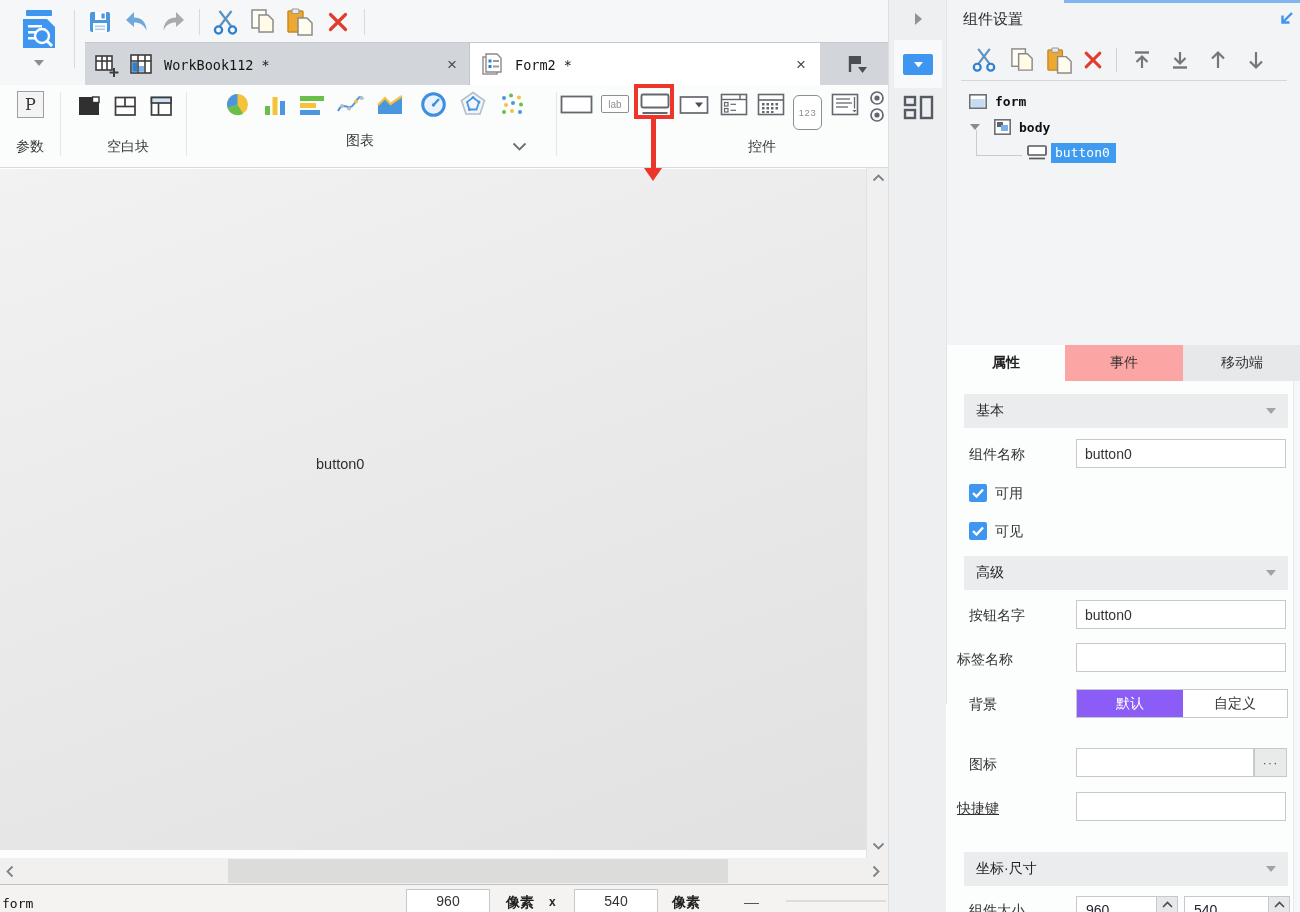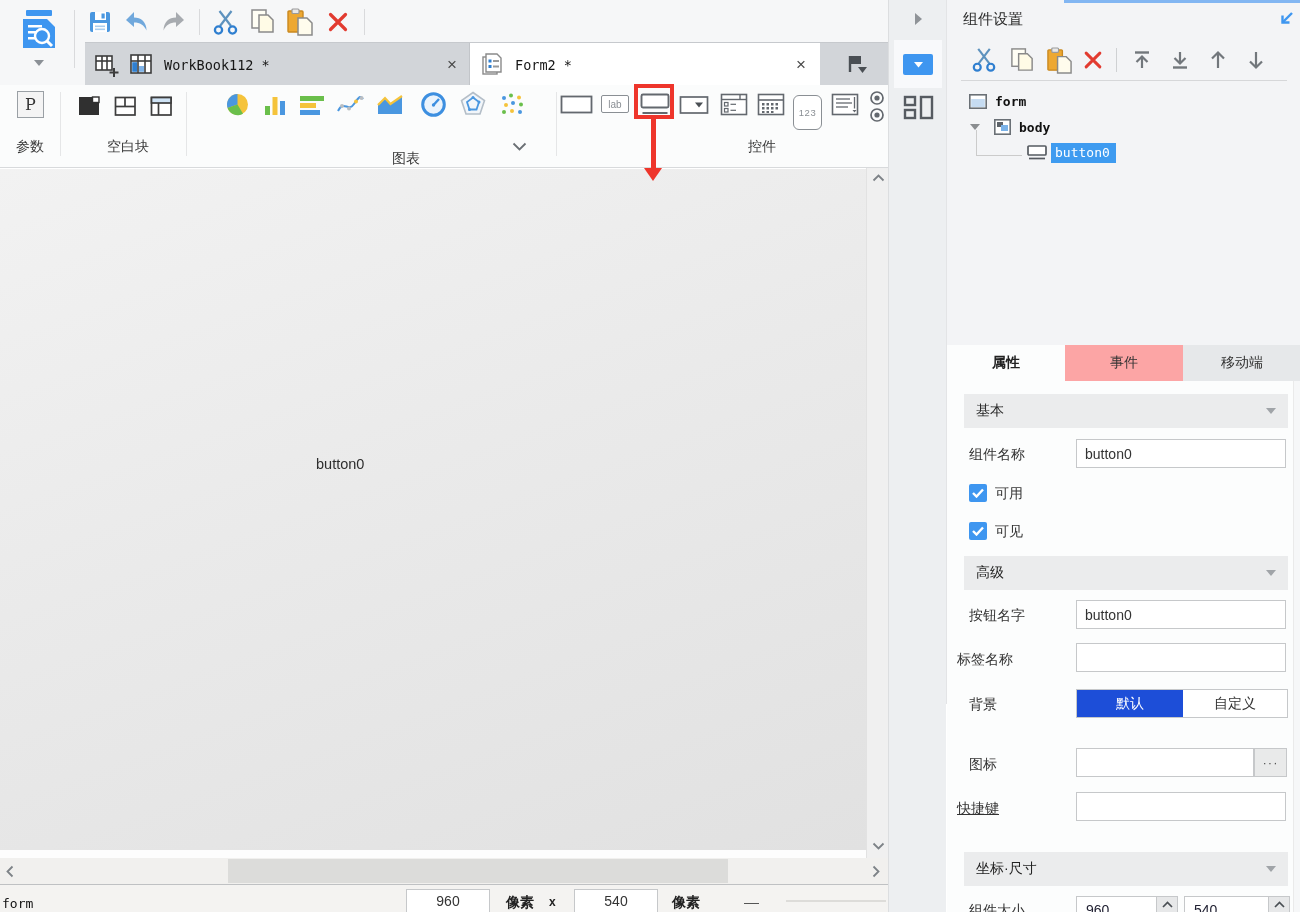--- a/index.html
+++ b/index.html
@@ -281,21 +281,21 @@
           <circle cx="20" cy="6.5" r="2" fill="#f5c33b"></circle>
         <circle cx="7" cy="14" r="2" fill="#f5c33b"></circle>
           <circle cx="14" cy="12" r="2" fill="#4a97e0"></circle>
           <circle cx="22" cy="13.5" r="2" fill="#6abf4b"></circle>
         <circle cx="5" cy="21" r="2" fill="#6abf4b"></circle>
           <circle cx="13" cy="20" r="2" fill="#f5c33b"></circle>
           <circle cx="21" cy="21" r="2" fill="#4a97e0"></circle>
       </svg>
     </span>
   </div>
-  <div class="abs glabel" style="left:300px;top:150px;width:120px;text-align:right;">图表</div>
+  <div class="abs glabel" style="left:300px;top:132px;width:120px;">图表</div>
   <div class="abs ibtn" style="left:506px;top:136px;width:26px;height:20px;">
     <span>
       <svg width="15" height="9" viewBox="0 0 15 9">
           <polyline points="1.5,1.5 7.5,7.5 13.5,1.5" fill="none" stroke="#6a6f74" stroke-width="1.8"></polyline>
         </svg>
     </span>
   </div>
   <div class="abs vsep" style="left:556px;top:92px;height:64px;background:#e5e6e7;"></div>
 
   <div class="abs ibtn" style="left:559px;top:93px;width:34px;height:22px;">
@@ -625,21 +625,21 @@
     </div>
 
     <span class="abs" style="left:22px;top:607px;">按钮名字</span>
     <input class="abs inp" style="left: 129px; top: 600px; width: 210px; height: 29px;" value="button0">
 
     <span class="abs" style="left:10px;top:651px;">标签名称</span>
     <input class="abs inp" style="left: 129px; top: 643px; width: 210px; height: 29px;" value="">
 
     <span class="abs" style="left:22px;top:696px;">背景</span>
     <div class="abs" style="left:129px;top:689px;width:212px;height:29px;display:flex;border:1px solid #c6c8ca;background:#fff;">
-      <div class="ibtn" style="width:106px;height:27px;background:#1d4ed8;color:#fff;font-size:14px;">
+      <div class="ibtn" style="width:106px;height:27px;background:#8b5cf6;color:#fff;font-size:14px;">
         <span>默认</span>
       </div>
       <div class="ibtn" style="width:104px;height:27px;color:#333;font-size:14px;">
         <span>自定义</span>
       </div>
     </div>
 
     <span class="abs" style="left:22px;top:756px;">图标</span>
     <input class="abs inp" style="left: 129px; top: 748px; width: 178px; height: 29px;" value="">
     <div class="abs ibtn" style="left:307px;top:748px;width:33px;height:29px;background:#e9eaea;border:1px solid #c6c8ca;

